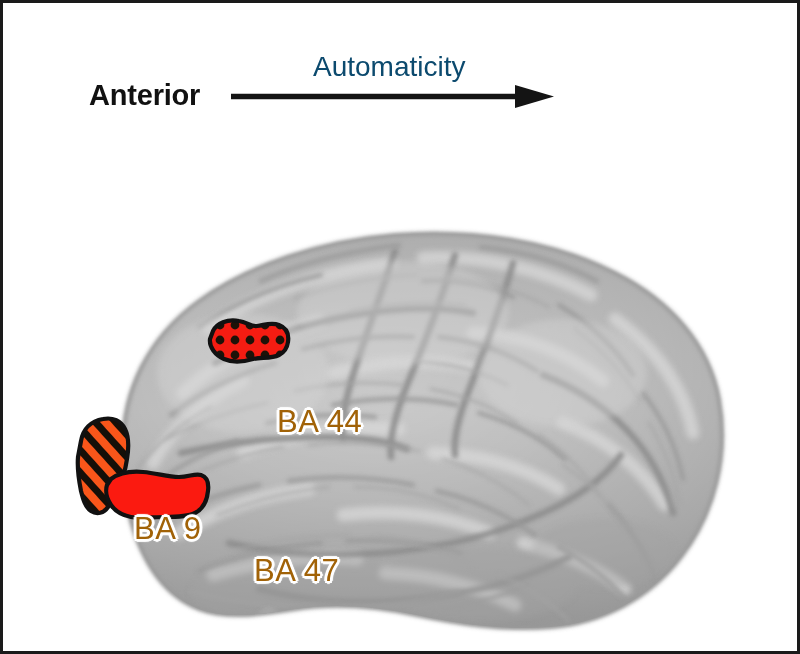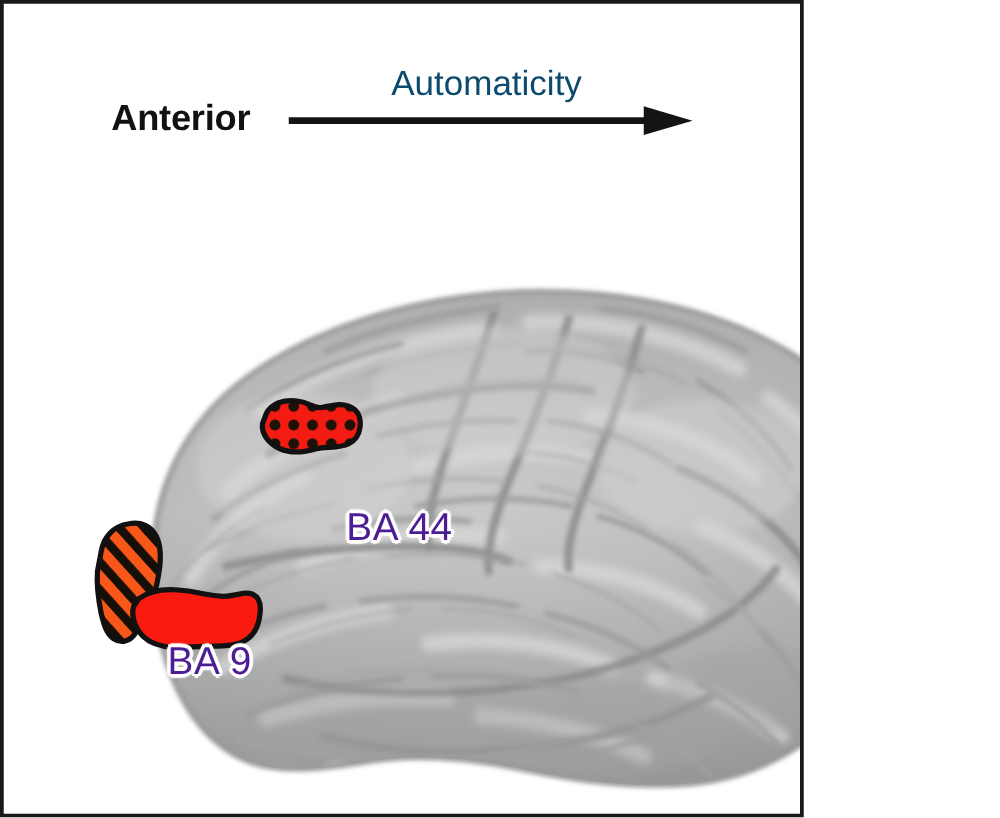--- a/index.html
+++ b/index.html
@@ -5,21 +5,21 @@
   html, body {
     margin: 0;
     padding: 0;
     background: #ffffff;
   }
   body {
     font-family: "Liberation Sans", sans-serif;
   }
   #figure {
     position: relative;
-    width: 643px;
+    width: 800px;
     height: 654px;
     background: #ffffff;
     box-sizing: border-box;
     border: 3px solid #1a1a1a;
     overflow: hidden;
   }
 
   
   #header-axis {
     position: absolute;
@@ -60,21 +60,21 @@
   #brain-render {
     position: absolute;
     left: 0; top: 0;
   }
 
   
   .region-label {
     position: absolute;
     font-size: 31px;
     font-weight: normal;
-    color: #4c1d95;
+    color: #a16207;
     white-space: nowrap;
     letter-spacing: 0.5px;
     text-shadow:
       -2px -2px 0 #fff,  2px -2px 0 #fff,
       -2px  2px 0 #fff,  2px  2px 0 #fff,
       -2px  0   0 #fff,  2px  0   0 #fff,
        0   -2px 0 #fff,  0    2px 0 #fff,
       -3px  0   1px #fff, 3px 0 1px #fff,
        0   -3px 1px #fff, 0  3px 1px #fff;
   }
@@ -321,15 +321,16 @@
                C184,394 172,394 162,394
                C150,394 138,396 128,394
                C118,392 112,388 108,382
                C104,376 102,368 104,362 Z" fill="#fb1a10" stroke="#111111" stroke-width="4.2" stroke-linejoin="round"></path>
     </svg>
 
     <div class="region-label" id="label-ba44">BA 44</div>
 
     <div class="region-label" id="label-ba10">BA 9</div>
 
+    <div class="region-label" id="label-ba47">BA 47</div>
   </div>
 
 </div>
 
 </body></html>

